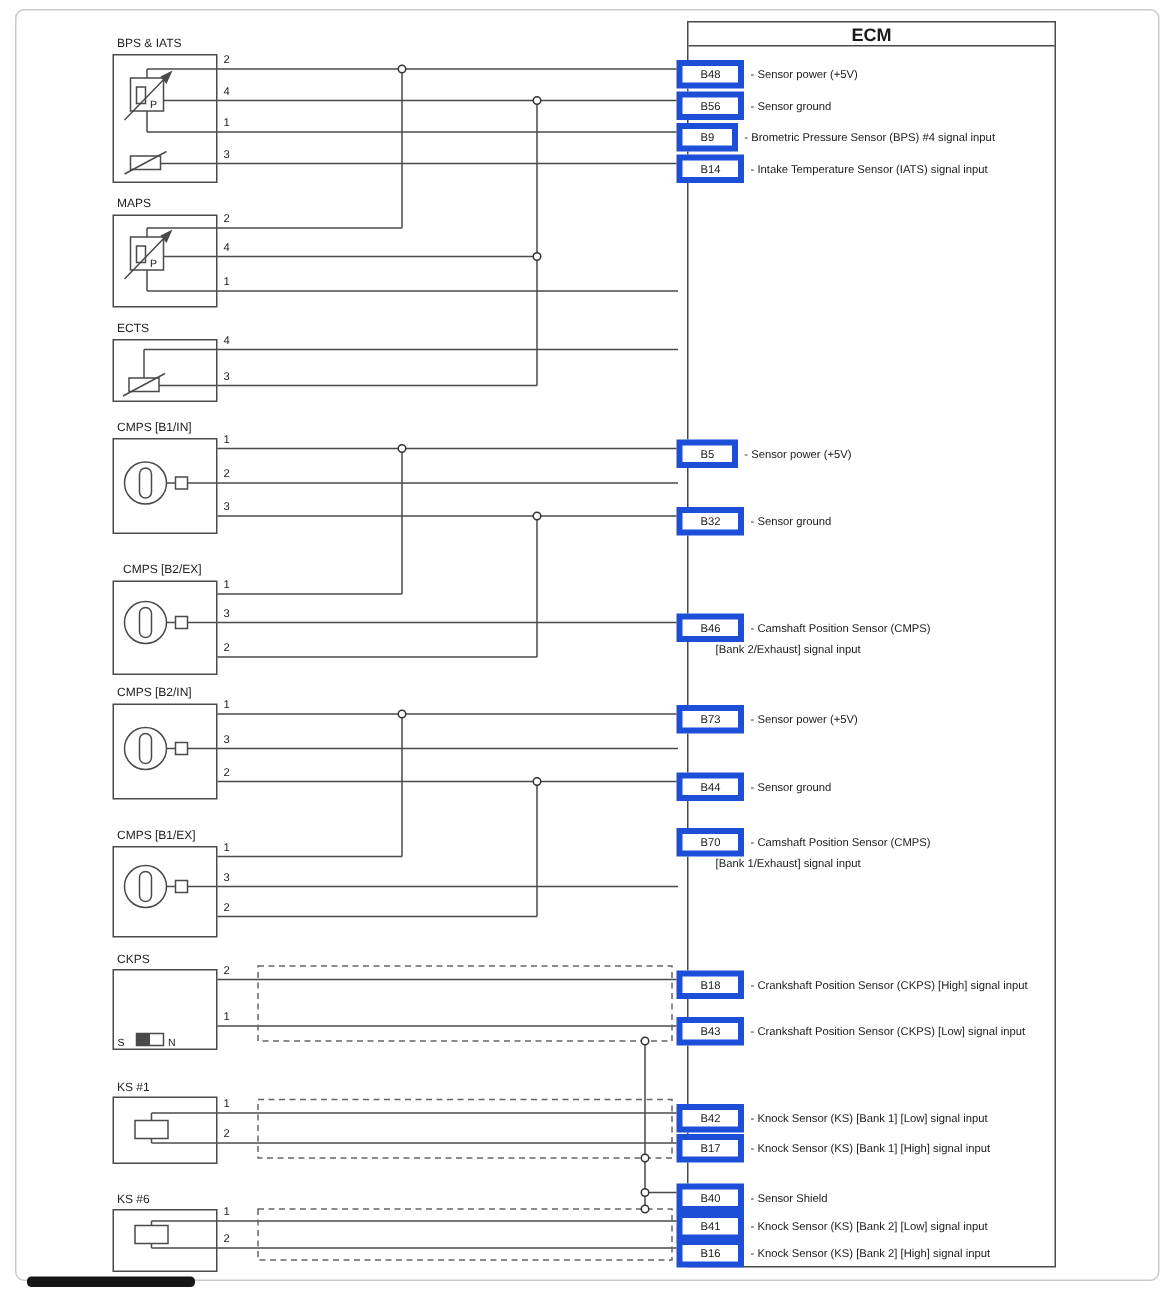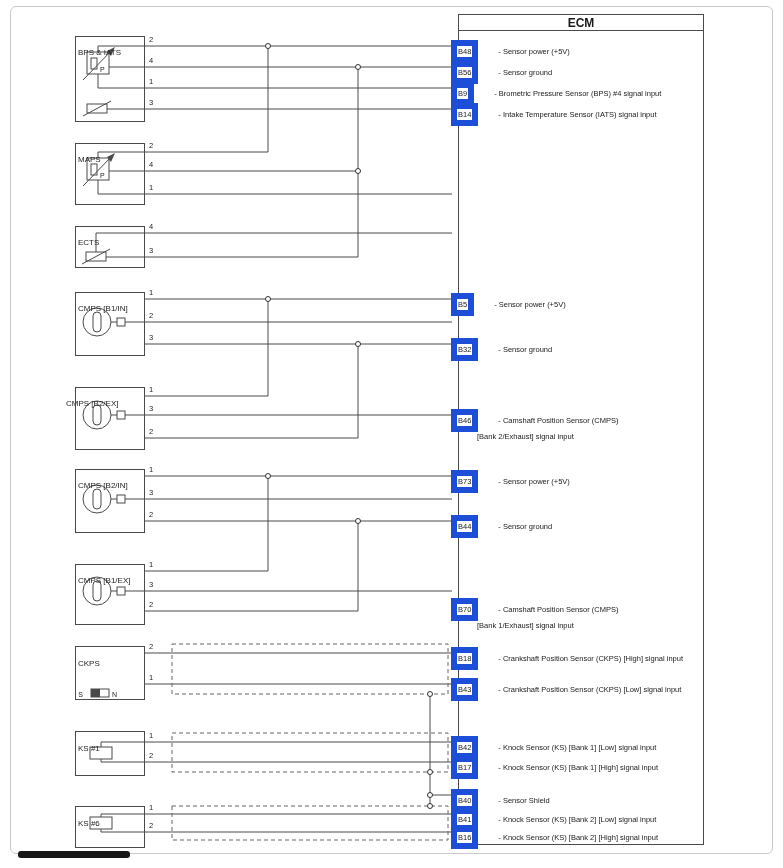--- a/index.html
+++ b/index.html
@@ -2,28 +2,28 @@
 <html><head>
 <meta charset="utf-8">
 <style>
   * { box-sizing: border-box; }
   html,body { margin:0; padding:0; background:#ffffff; }
   body { font-family:"Liberation Sans", sans-serif; color:#1a1a1a; }
   .screen { position:relative; width:783px; height:868px; background:#fff; overflow:hidden; }
   .frame { position:absolute; left:10px; top:6px; width:763px; height:848px;
            border:1px solid #c9c9c9; border-radius:6px; }
   .wire-layer { position:absolute; left:0; top:0; pointer-events:none; }
-  .sensor-name { position:absolute; font-size:8px; white-space:nowrap; color:#222;margin-top:24px; }
+  .sensor-name { position:absolute; font-size:8px; white-space:nowrap; color:#222; }
   .sensor-box { position:absolute; left:75px; width:70px; border:1px solid #4a4a4a; background:transparent; }
   .pin-num { position:absolute; left:149px; font-size:7.5px; color:#222; }
   .ecm-box { position:absolute; left:458px; top:14px; width:246px; height:831px; border:1px solid #4a4a4a; background:transparent; }
   .ecm-header { height:16px; border-bottom:1px solid #4a4a4a; text-align:center; font-weight:bold; font-size:12px; line-height:16px; }
   .ecm-pin { position:absolute; left:451px; white-space:nowrap; font-size:7.5px; line-height:11px; }
-  .pin-box { display:inline-block; border:6px solid #1d4ed8; background:#fff; padding:0 1px; min-width:12px; text-align:center; }
-  .pin-desc { margin-left:20px; }
+  .pin-box { display:inline-block; border:4px solid #1d4ed8; background:#fff; padding:0 12px; min-width:12px; text-align:center; }
+  .pin-desc { margin-left:4px; }
   .pin-desc2 { margin-left:26px; line-height:10px; }
   .scroll-thumb { position:absolute; left:18px; top:851px; width:112px; height:7px; background:#161616; border-radius:3px; }
 </style>
 </head>
 <body>
 
 <div class="screen">
   <div class="frame"></div>
 
   <svg class="wire-layer" width="783" height="868" viewBox="0 0 783 868">
@@ -210,21 +210,21 @@
 
   <div>
     <div class="sensor-name" style="left:78px; top:280px">CMPS [B1/IN]</div>
     <div class="sensor-box" style="top:292px; height:64px"></div>
     <span class="pin-num" style="top:288px">1</span>
     <span class="pin-num" style="top:311px">2</span>
     <span class="pin-num" style="top:333px">3</span>
   </div>
 
   <div>
-    <div class="sensor-name" style="left:66px; top:375px">CMPS [B2/EX]</div>
+    <div class="sensor-name" style="left:82px; top:375px">CMPS [B2/EX]</div>
     <div class="sensor-box" style="top:387px; height:63px"></div>
     <span class="pin-num" style="top:385px">1</span>
     <span class="pin-num" style="top:404px">3</span>
     <span class="pin-num" style="top:427px">2</span>
   </div>
 
   <div>
     <div class="sensor-name" style="left:78px; top:457px">CMPS [B2/IN]</div>
     <div class="sensor-box" style="top:469px; height:64px"></div>
     <span class="pin-num" style="top:465px">1</span>
@@ -286,21 +286,21 @@
   <div class="ecm-pin" style="top:409px">
     <span class="pin-box">B46</span><span class="pin-desc">- Camshaft Position Sensor (CMPS)</span>
     <div class="pin-desc2">[Bank 2/Exhaust] signal input</div>
   </div>
   <div class="ecm-pin" style="top:470px">
     <span class="pin-box">B73</span><span class="pin-desc">- Sensor power (+5V)</span>
   </div>
   <div class="ecm-pin" style="top:515px">
     <span class="pin-box">B44</span><span class="pin-desc">- Sensor ground</span>
   </div>
-  <div class="ecm-pin" style="top:598px">
+  <div class="ecm-pin" style="top:552px">
     <span class="pin-box">B70</span><span class="pin-desc">- Camshaft Position Sensor (CMPS)</span>
     <div class="pin-desc2">[Bank 1/Exhaust] signal input</div>
   </div>
   <div class="ecm-pin" style="top:647px">
     <span class="pin-box">B18</span><span class="pin-desc">- Crankshaft Position Sensor (CKPS) [High] signal input</span>
   </div>
   <div class="ecm-pin" style="top:678px">
     <span class="pin-box">B43</span><span class="pin-desc">- Crankshaft Position Sensor (CKPS) [Low] signal input</span>
   </div>
   <div class="ecm-pin" style="top:736px">

